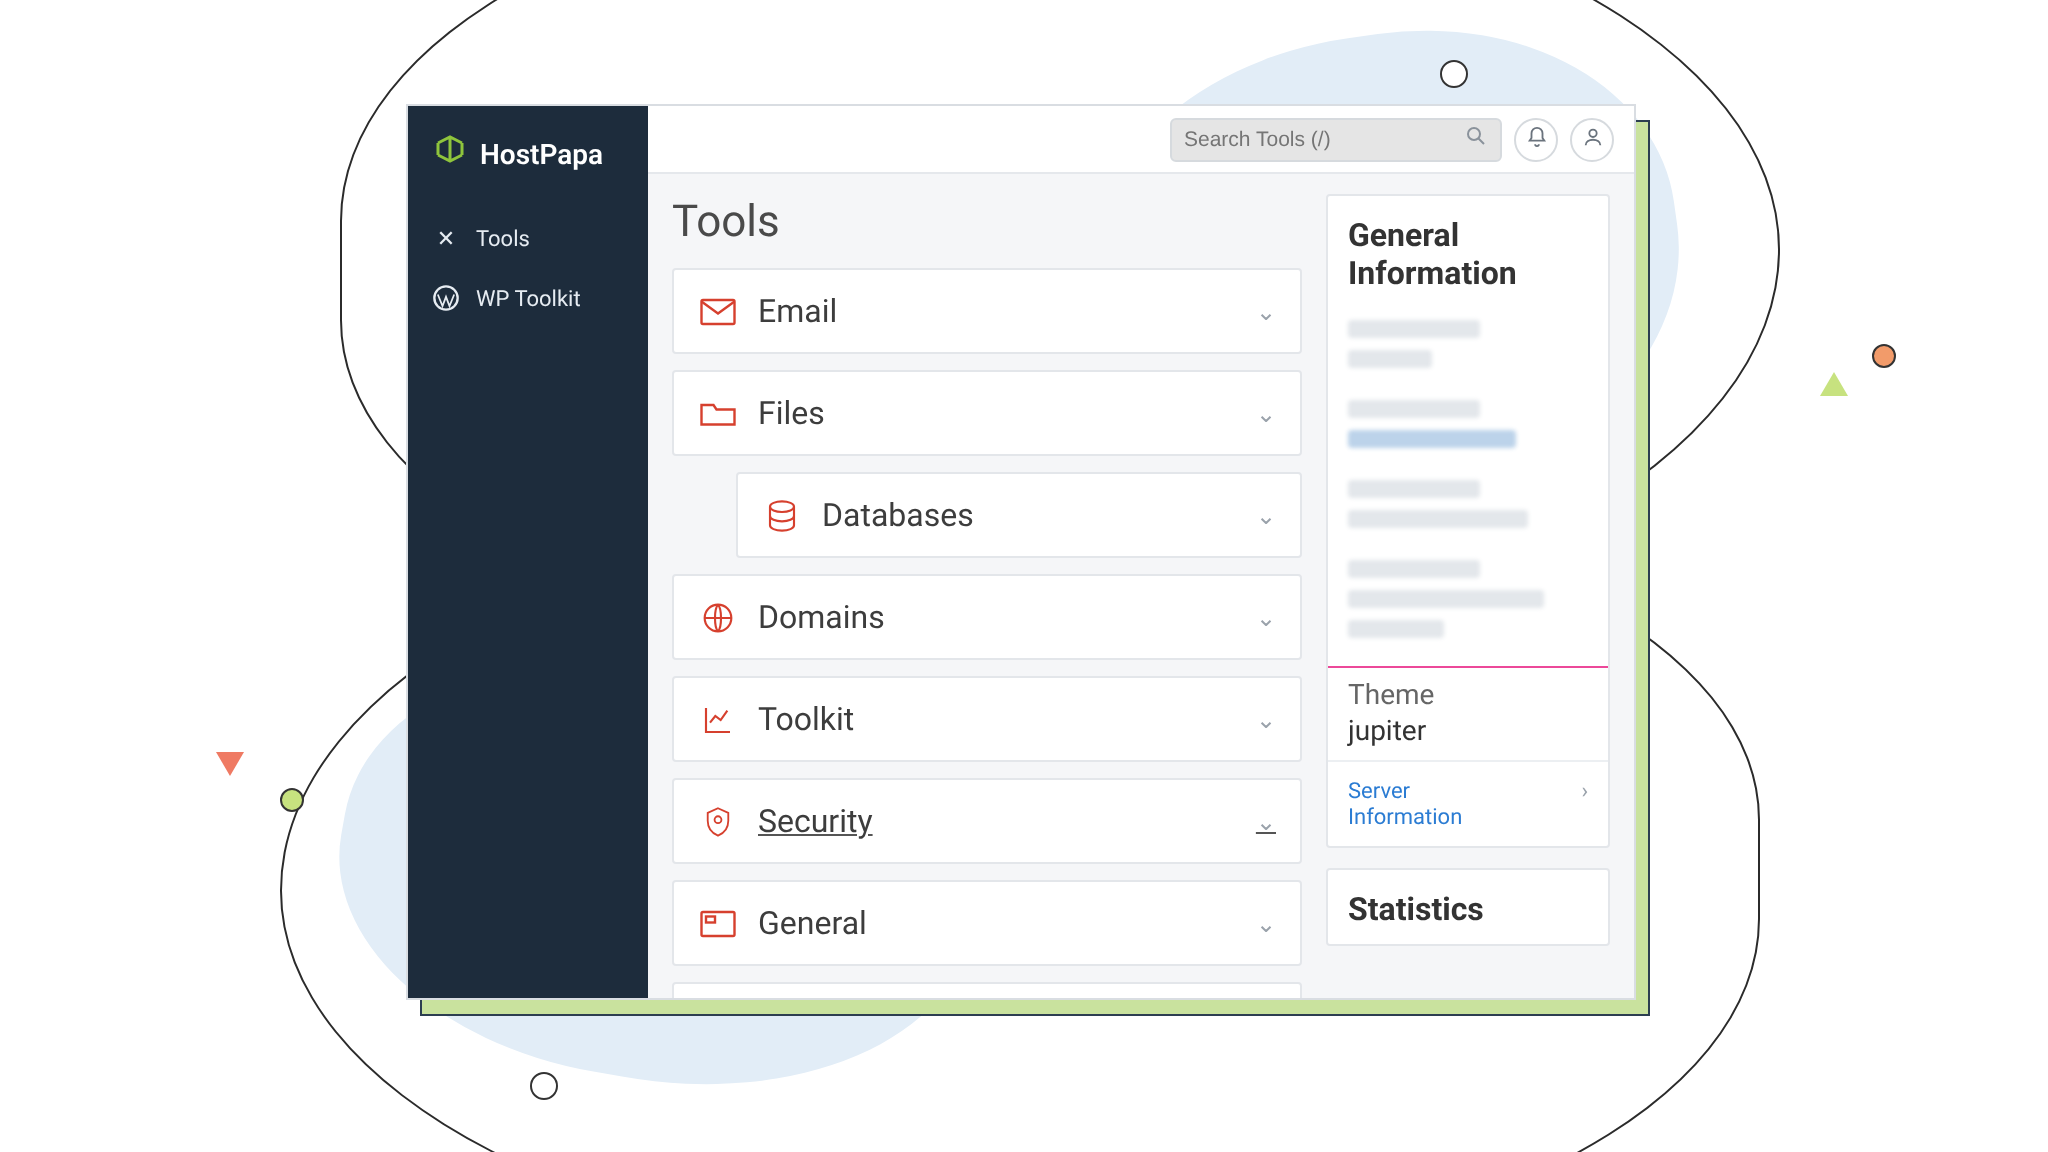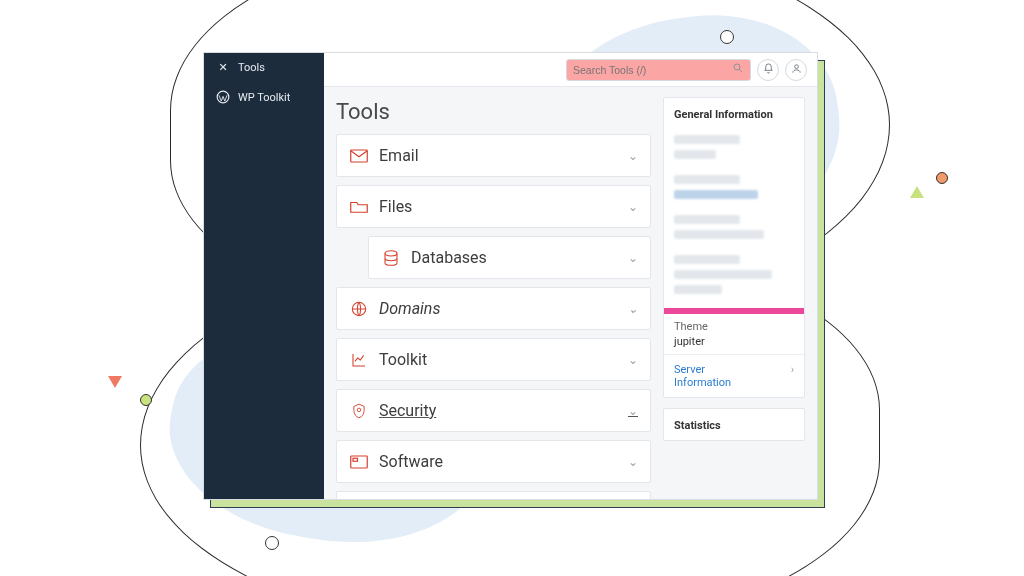--- a/index.html
+++ b/index.html
@@ -68,22 +68,22 @@
   .main { flex: 1; display: flex; flex-direction: column; background: #f5f6f8; min-width: 0; }
 
   .topbar {
     background: #fff; border-bottom: 1px solid #e5e8ec;
     height: 34px; display: flex; align-items: center; justify-content: flex-end;
     padding: 0 10px; gap: 6px;
   }
   .search {
     display: flex; align-items: center;
     border: 1px solid #d6dade; border-radius: 3px;
-    height: 22px; width: 185px; padding: 0 6px;
-    background: #fca5a5;
+    height: 22px; width: 166px; padding: 0 6px;
+    background: #e5e5e5;
   }
   .search input {
     border: none; outline: none; flex: 1; font-size: 10.5px; color: #555;
     background: transparent;
   }
   .icon-btn {
     width: 22px; height: 22px; border-radius: 50%;
     border: 1px solid #d6dade; background: #fff;
     display: inline-flex; align-items: center; justify-content: center;
     cursor: pointer; color: #6a737d;
@@ -109,34 +109,34 @@
   }
   .cat-ico {
     width: 20px; height: 18px; display: inline-flex; align-items: center; justify-content: center;
   }
   .cat-label { flex: 1; font-size: 16px; color: #3d3d3d; }
   .chev {
     color: #9aa2ab; font-size: 12px;
   }
 
   .panel-title {
-    font-size: 11px; font-weight: 700; color: #333;
+    font-size: 16px; font-weight: 700; color: #333;
     padding: 10px 10px 8px;
   }
   .gi-body { padding: 0 10px 8px; }
   .blur-row {
     height: 9px; margin: 6px 0;
     background: #e3e7eb; border-radius: 2px;
     filter: blur(1px);
   }
   .blur-row.short { width: 55%; }
   .blur-row.med { width: 75%; }
   .blur-row.link { background: #bcd3ea; width: 70%; }
 
-  .kv { padding: 6px 10px; border-top: 6px solid #ec4899; font-size: 11px; }
+  .kv { padding: 6px 10px; border-top: 1px solid #ec4899; font-size: 14px; }
   .kv .k { color: #666; }
   .kv .v { color: #333; display: block; margin-top: 2px; }
   .linkrow {
     padding: 8px 10px; border-top: 1px solid #eceff2;
     color: #2b7cd3; font-size: 11px; cursor: pointer;
     display: flex; justify-content: space-between; align-items: flex-start; gap: 28px;
   }
 
   .stat { padding: 6px 10px; border-top: 1px solid #eceff2; font-size: 10.5px; }
   .stat:first-of-type { border-top: none; }
@@ -156,20 +156,28 @@
 <span class="shape circ" style="left:936px; top:172px; width:12px; height:12px; border:1.5px solid #333; background:#f29b6a;"></span>
 <span class="shape circ" style="left:140px; top:394px; width:12px; height:12px; border:1.5px solid #333; background:#c7e27f;"></span>
 <span class="shape tri" style="left:108px; top:376px; border-bottom:12px solid #ef7a63; transform:rotate(180deg)"></span>
 <span class="shape tri" style="left:910px; top:186px; border-bottom:12px solid #c7e27f;"></span>
 
 <div class="frame-shadow"></div>
 
 <div class="window">
 
   <aside class="sidebar">
+    <div class="brand">
+      <span>
+        <svg viewBox="0 0 24 24" fill="none" stroke="#8fc53c" stroke-width="2">
+          <path d="M4 6 L12 2 L20 6 M4 6 L4 14 M20 6 L20 14 M4 14 L12 18 L20 14 M12 2 L12 18"></path>
+        </svg>
+      </span>
+      <span>HostPapa</span>
+    </div>
     <div class="nav-item">
       <span class="nav-ico">✕</span>
       <span>Tools</span>
     </div>
     <div class="nav-item">
       <span class="nav-ico">
         <svg width="14" height="14" viewBox="0 0 24 24" fill="#e6ecf2">
             <circle cx="12" cy="12" r="10" fill="none" stroke="#e6ecf2" stroke-width="2"></circle>
             <path d="M5 9l4 10 3-8 3 8 4-10" stroke="#e6ecf2" stroke-width="1.5" fill="none"></path>
           </svg>
@@ -241,21 +249,21 @@
                 <span class="cat-ico">
                   <svg width="16" height="16" viewBox="0 0 24 24">
                     <ellipse cx="12" cy="5" rx="9" ry="4" stroke="#d6402e" fill="none" stroke-width="1.6"></ellipse>
                     <path d="M3 5v7c0 2.2 4 4 9 4s9-1.8 9-4V5M3 12v7c0 2.2 4 4 9 4s9-1.8 9-4v-7" stroke="#d6402e" fill="none" stroke-width="1.6"></path>
                   </svg>
                 </span>
                 <span class="cat-label">Databases</span>
                 <span class="chev">⌄</span>
               </div>
             </div>
-            <div class="card" style="margin-bottom: 8px; font-style: italic;">
+            <div class="card" style="margin-bottom: 8px;">
               <div class="cat">
                 <span class="cat-ico">
                   <svg width="16" height="16" viewBox="0 0 24 24">
                     <circle cx="12" cy="12" r="10" stroke="#d6402e" fill="none" stroke-width="1.6"></circle>
                     <path d="M2 12h20M12 2c3 3 3 17 0 20M12 2c-3 3-3 17 0 20" stroke="#d6402e" fill="none" stroke-width="1.6"></path>
                   </svg>
                 </span>
                 <span class="cat-label">Domains</span>
                 <span class="chev">⌄</span>
               </div>
@@ -285,21 +293,21 @@
               </div>
             </div>
             <div class="card" style="margin-bottom: 8px;">
               <div class="cat">
                 <span class="cat-ico">
                   <svg width="18" height="14" viewBox="0 0 24 18">
                     <rect x="1" y="1" width="22" height="16" rx="1" stroke="#d6402e" fill="none" stroke-width="1.6"></rect>
                     <rect x="4" y="4" width="6" height="4" stroke="#d6402e" fill="none" stroke-width="1.6"></rect>
                   </svg>
                 </span>
-                <span class="cat-label">Software</span>
+                <span class="cat-label">General</span>
                 <span class="chev">⌄</span>
               </div>
             </div>
             <div class="card" style="margin-bottom: 8px;">
               <div class="cat">
                 <span class="cat-ico">
                   <svg width="16" height="16" viewBox="0 0 24 24">
                     <circle cx="12" cy="12" r="3" stroke="#d6402e" fill="none" stroke-width="1.6"></circle>
                     <path d="M12 2v3M12 19v3M4.2 4.2l2.1 2.1M17.7 17.7l2.1 2.1M2 12h3M19 12h3M4.2 19.8l2.1-2.1M17.7 6.3l2.1-2.1" stroke="#d6402e" fill="none" stroke-width="1.6"></path>
                   </svg>

